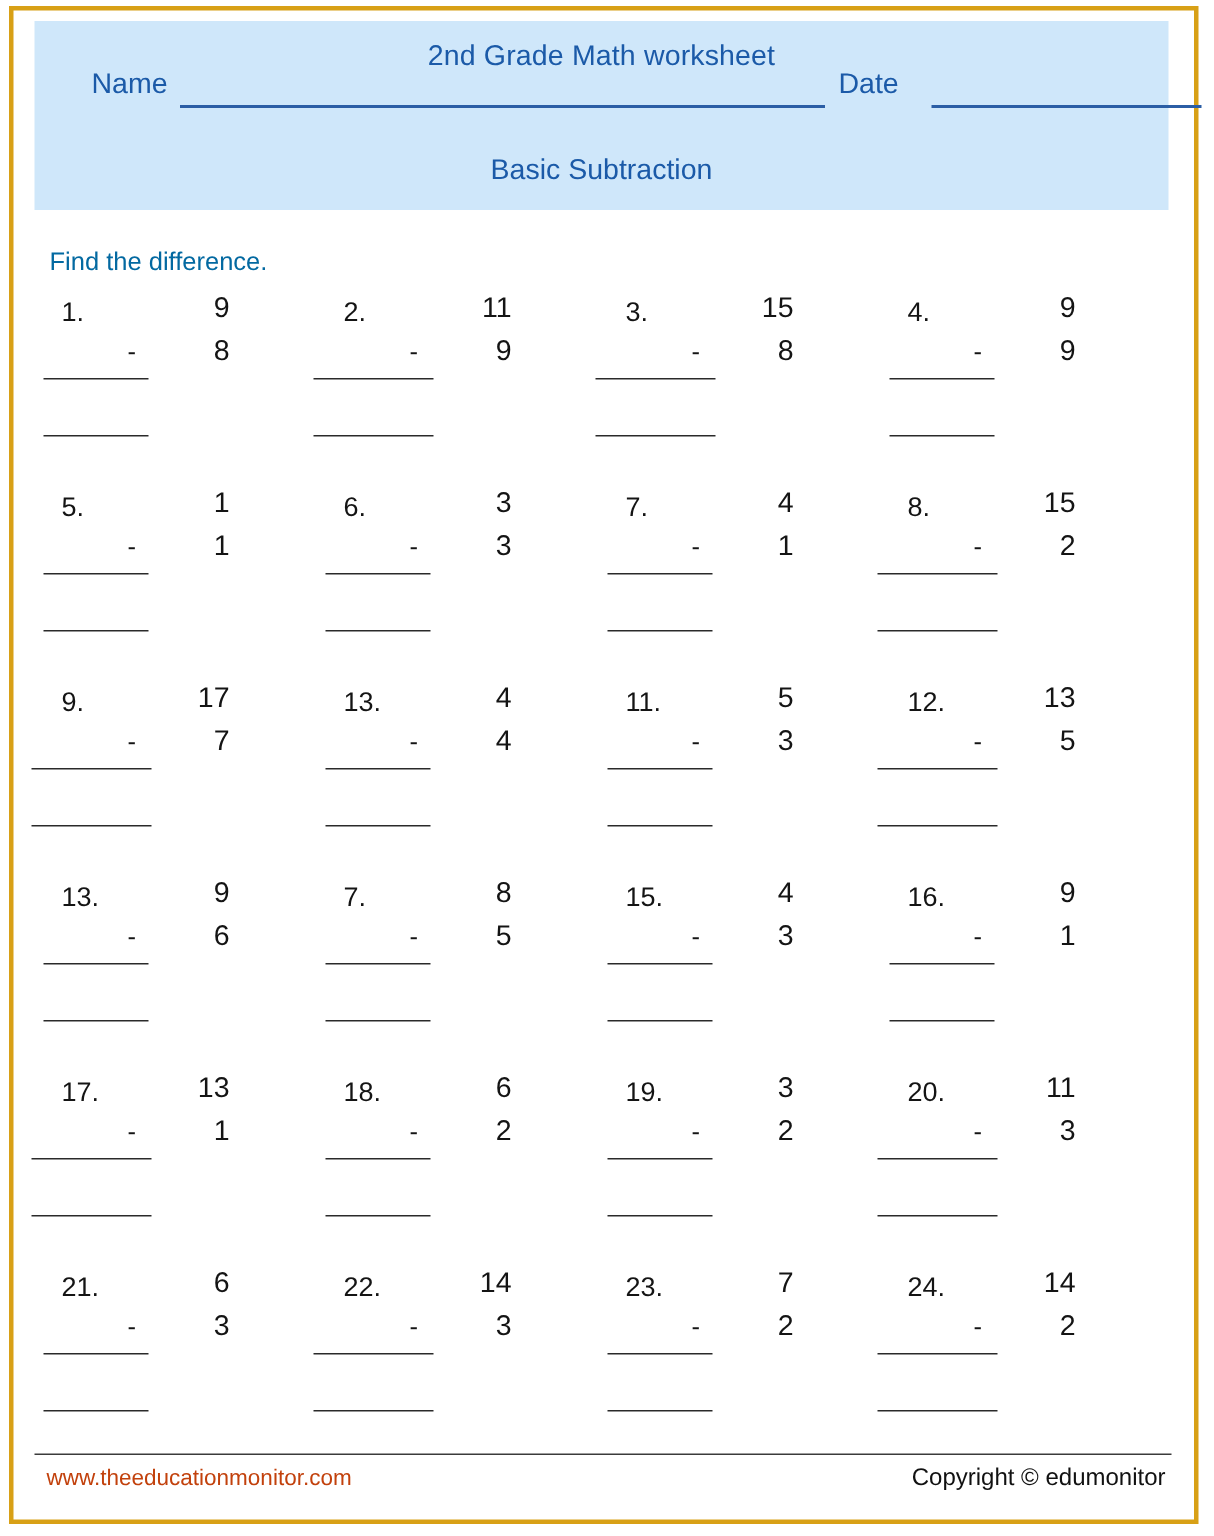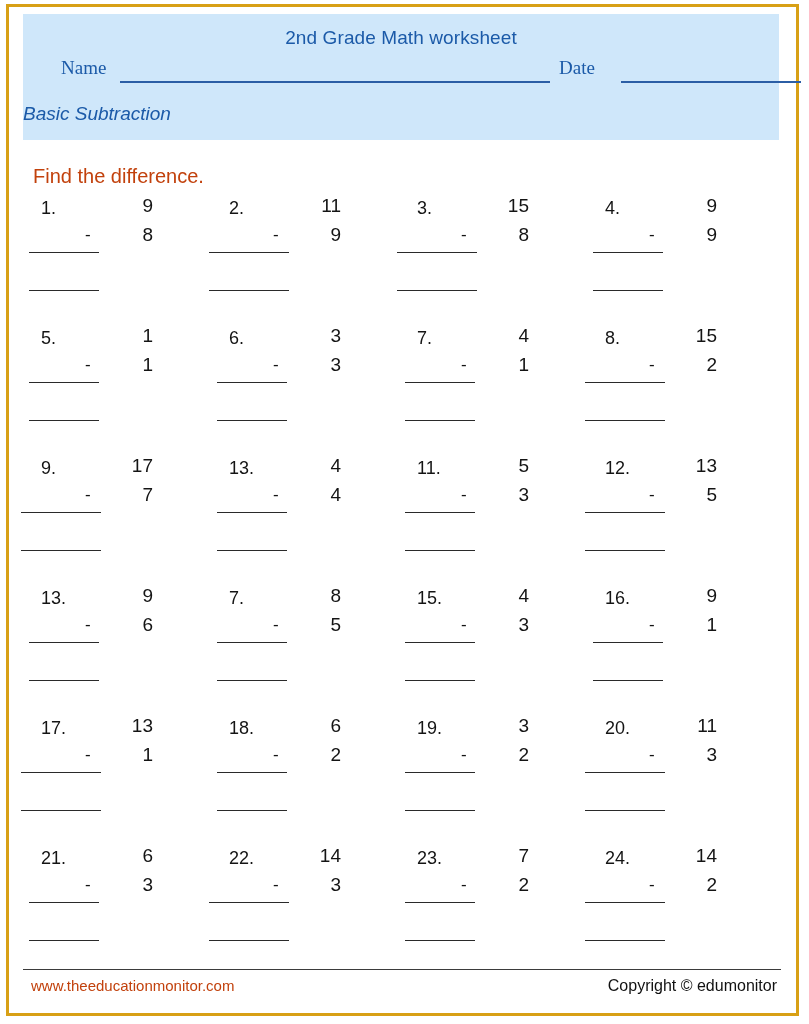--- a/index.html
+++ b/index.html
@@ -46,25 +46,24 @@
     top: 13px;
     left: 0;
     width: 756px;
     text-align: center;
     font-size: 19px;
     color: #1b5aa8;
     letter-spacing: 0.1px;
   }
   .name-row {
     position: absolute;
-    top: 43px;
+    top: 32px;
     left: 20px;
     width: 720px;
     height: 28px;
-    font-family: Liberation Serif, serif;
   }
   .name-label, .date-label {
     position: absolute;
     top: 0;
     font-size: 19px;
     color: #1b5aa8;
   }
   .name-label { left: 18px; }
   .date-label { left: 516px; }
   .name-rule, .date-rule {
@@ -74,32 +73,32 @@
     top: 24px;
   }
   .name-rule { left: 77px; width: 430px; }
   .date-rule { left: 578px; width: 180px; }
 
   .subject {
     position: absolute;
     top: 89px;
     left: 0;
     width: 756px;
+    text-align: center;
     font-size: 19px;
     color: #1b5aa8;
-    font-style: italic;
   }
 
   
   .instruction {
     position: absolute;
     left: 24px;
     top: 158px;
-    font-size: 20px;
-    color: #c2410c;
+    font-size: 17px;
+    color: #0369a1;
   }
 
   
   .grid {
     position: absolute;
     left: 18px;
     top: 185px;
     width: 752px;
   }
   .prow {

